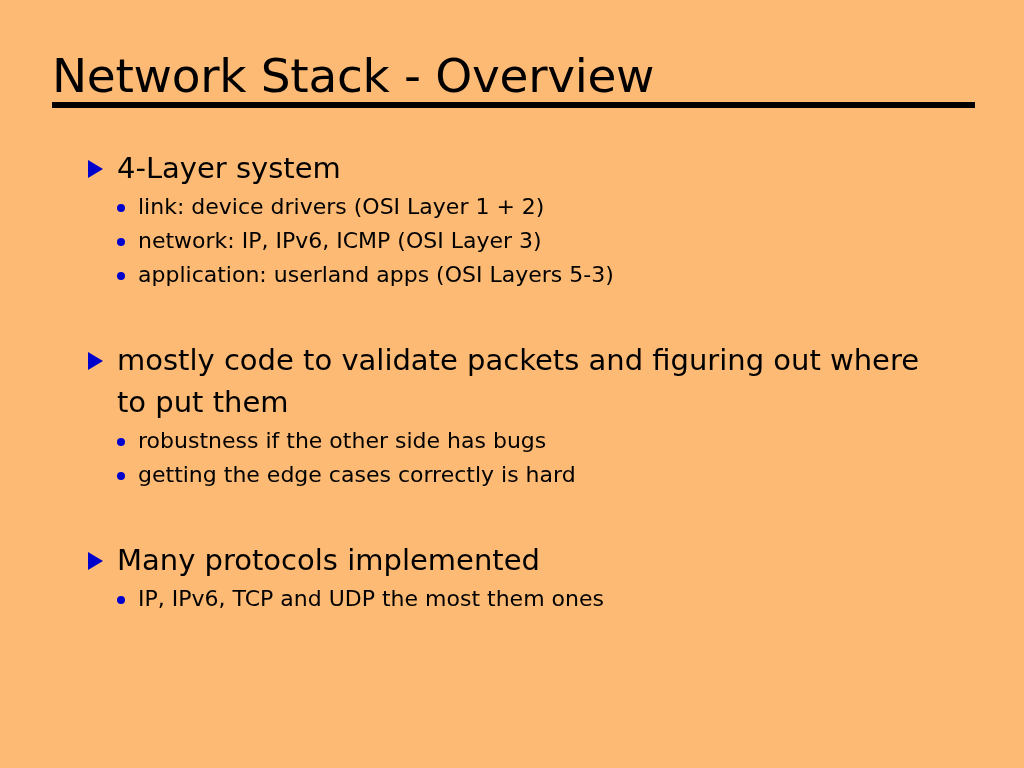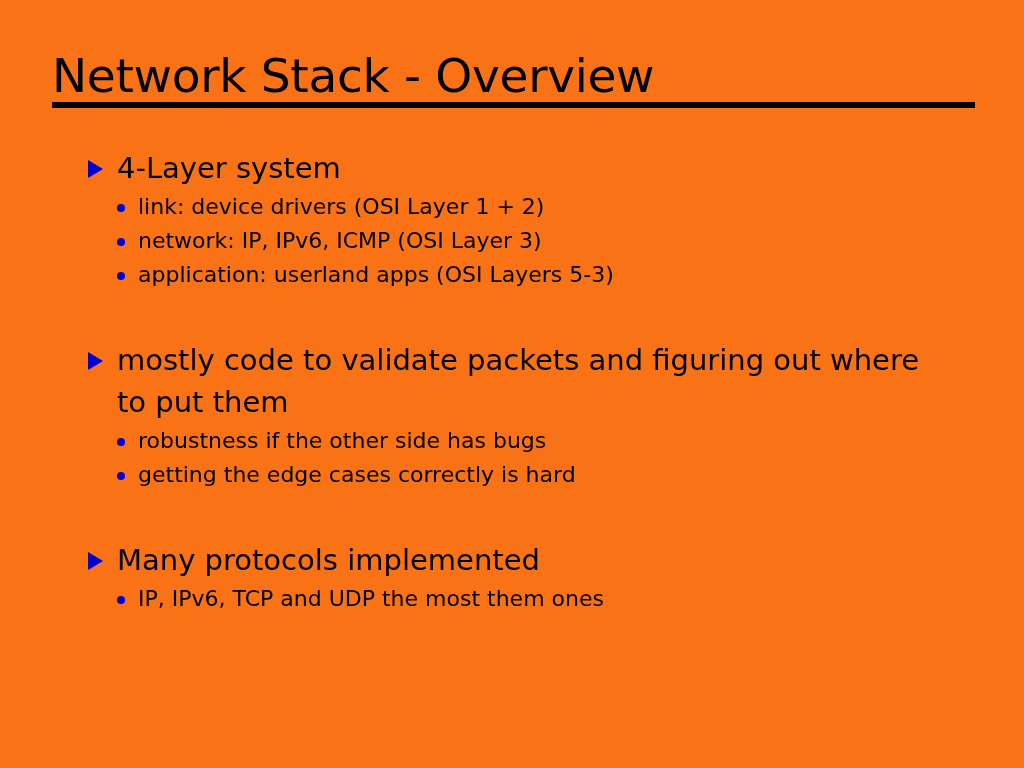--- a/index.html
+++ b/index.html
@@ -13,21 +13,21 @@
     overflow: hidden;
     font-family: "DejaVu Sans", "Liberation Sans", sans-serif;
     color: #000000;
     -webkit-font-smoothing: none;
   }
 
   #slide {
     position: relative;
     width: 1024px;
     height: 768px;
-    background: #f97316;
+    background: #fdba74;
   }
 
   
   #title-block {
     position: absolute;
     left: 52px;
     top: 50px;
     width: 924px;
   }
   #slide-title {

